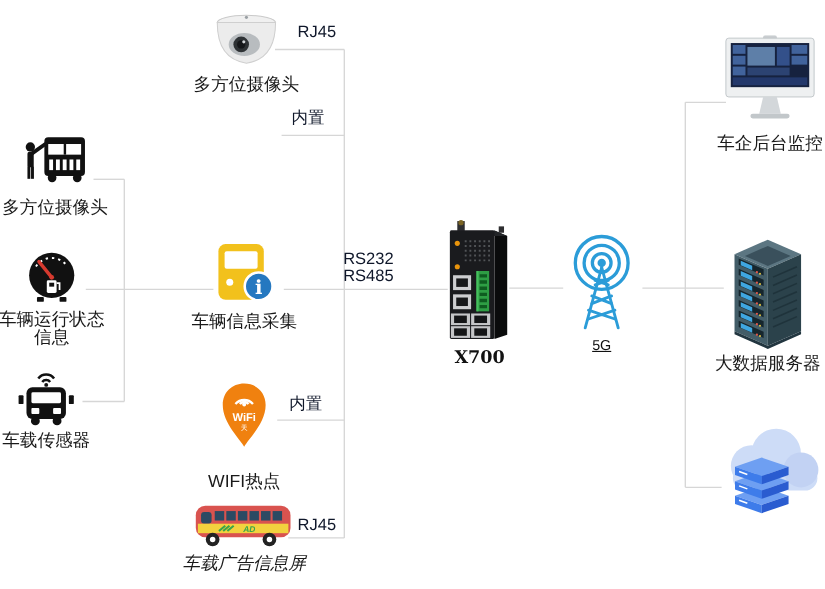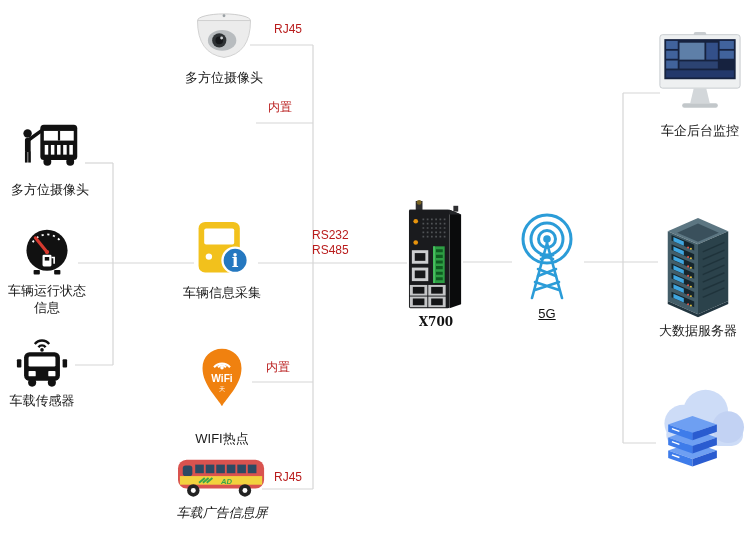--- a/index.html
+++ b/index.html
@@ -1,23 +1,23 @@
 <!DOCTYPE html>
 <html><head>
 <meta charset="utf-8">
 <style>
   html,body{margin:0;padding:0;background:#fff;}
   .canvas{position:relative;width:750px;height:535px;background:#fff;overflow:hidden;
           font-family:"Liberation Sans","DejaVu Sans",sans-serif;}
   .wires{position:absolute;left:0;top:0;pointer-events:none;}
   .node{position:absolute;display:flex;flex-direction:column;align-items:center;}
-  .node .label{font-size:13px;color:#1a1a1a;text-align:center;line-height:17px;white-space:nowrap;}
-  .port{position:absolute;font-size:12px;color:#b91c1c;text-align:center;line-height:15px;}
+  .node .label{font-size:16px;color:#1a1a1a;text-align:center;line-height:17px;white-space:nowrap;}
+  .port{position:absolute;font-size:15px;color:#0f172a;text-align:center;line-height:15px;}
   .port.left{text-align:left;}
-  .router-label{font-family:"DejaVu Serif","Liberation Serif",serif;font-weight:bold;font-size:12px;color:#111;margin-top:3px;}
+  .router-label{font-family:"DejaVu Serif","Liberation Serif",serif;font-weight:bold;font-size:16px;color:#111;margin-top:3px;}
   .net-label{font-size:13px;color:#111;margin-top:2px;text-decoration:underline;}
   .mt2{margin-top:2px}.mt4{margin-top:4px}.mt6{margin-top:6px}.mt8{margin-top:8px}.mt10{margin-top:4px}
 </style>
 </head>
 <body>
 
 <div class="canvas">
 
   <svg class="wires" width="750" height="535">
     <g stroke="#d6d6d6" stroke-width="1.2" fill="none">

